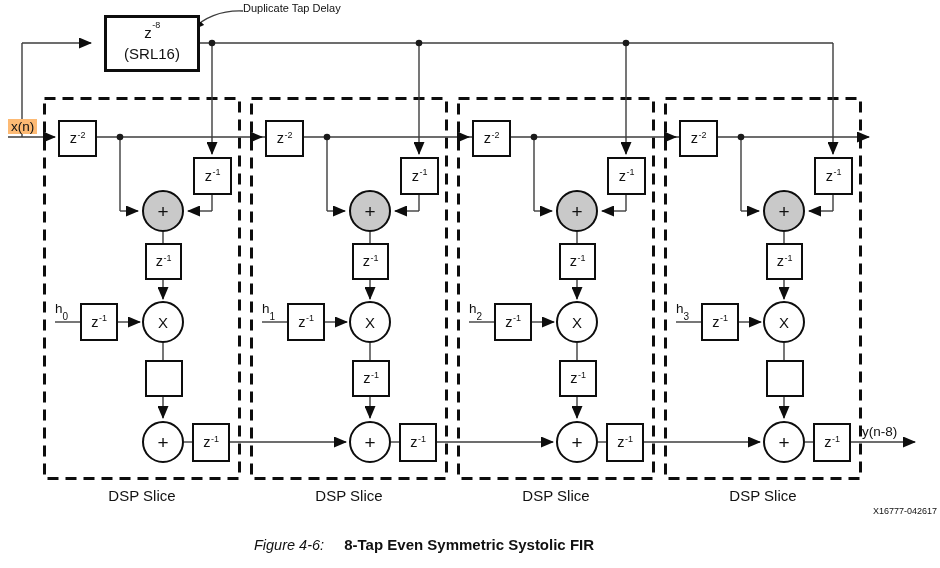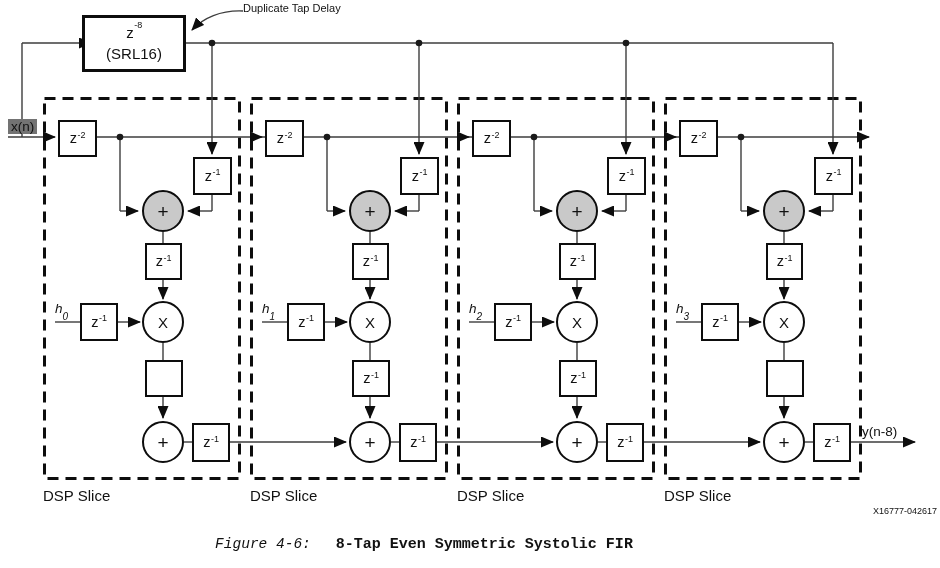--- a/index.html
+++ b/index.html
@@ -17,33 +17,33 @@
   .zcoef{left:37px; top:206px; width:38px;height:38px;}
   .zmult{left:102px;top:263px; width:38px;height:37px;}
   .zout {left:149px;top:326px; width:38px;height:39px;}
   .circle{position:absolute;box-sizing:border-box;width:42px;height:42px;border-radius:50%;
           border:2.6px solid #0d0d0d;background:#fff;display:flex;align-items:center;justify-content:center;}
   .preadd{left:99px;top:93px;background:#c9c9c9;}
   .mult  {left:99px;top:204px;}
   .adder {left:99px;top:324px;}
   .op {font-size:19px;line-height:1;}
   .opx{font-size:15px;line-height:1;}
-  .coeff{position:absolute;left:11px;top:205px;font-size:13.5px;line-height:1;background:#fff;padding:0 1px;font-style:italic;}
-  .slice-label{position:absolute;left:0;top:390px;width:100%;text-align:left;font-size:15px;}
+  .coeff{position:absolute;left:11px;top:205px;font-size:13.5px;line-height:1;background:#fff;padding:0 1px;}
+  .slice-label{position:absolute;left:0;top:390px;width:100%;text-align:center;font-size:15px;}
   sup{font-size:9px;line-height:0;position:relative;top:-4px;left:0.5px;}
   sub{font-size:10px;line-height:0;position:relative;top:3px;}
   
-  #srl-box{left:82px;top:15px;width:104px;height:57px;box-sizing:border-box;border:3px solid #0d0d0d;
+  #srl-box{left:104px;top:15px;width:96px;height:57px;box-sizing:border-box;border:3px solid #0d0d0d;
            background:#fff;display:flex;flex-direction:column;align-items:center;justify-content:center;
            font-size:15px;line-height:1.35;}
   #dup-label{left:243px;top:2px;font-size:11px;}
-  #xn-label{left:8px;top:119px;font-size:13.5px;background:#737373;padding:0 3px;}
+  #xn-label{left:8px;top:119px;font-size:13.5px;background:#fdba74;padding:0 3px;}
   #yn-label{left:862px;top:424px;font-size:13.5px;}
   #ref-label{right:3px;top:506px;font-size:9px;margin-left:36px;}
-  #caption{left:0;top:536px;width:848px;text-align:center;font-size:15px;font-family:Liberation Mono, monospace;}
+  #caption{left:0;top:536px;width:848px;text-align:center;font-size:15px;}
   #caption .cap-label{font-style:italic;margin-right:16px;font-size:14.5px;}
   #caption .cap-title{font-weight:bold;}
 </style>
 </head>
 <body>
 
 <div id="stage">
 
   <svg id="wires" width="940" height="568" viewBox="0 0 940 568" xmlns="http://www.w3.org/2000/svg">
     <defs>

